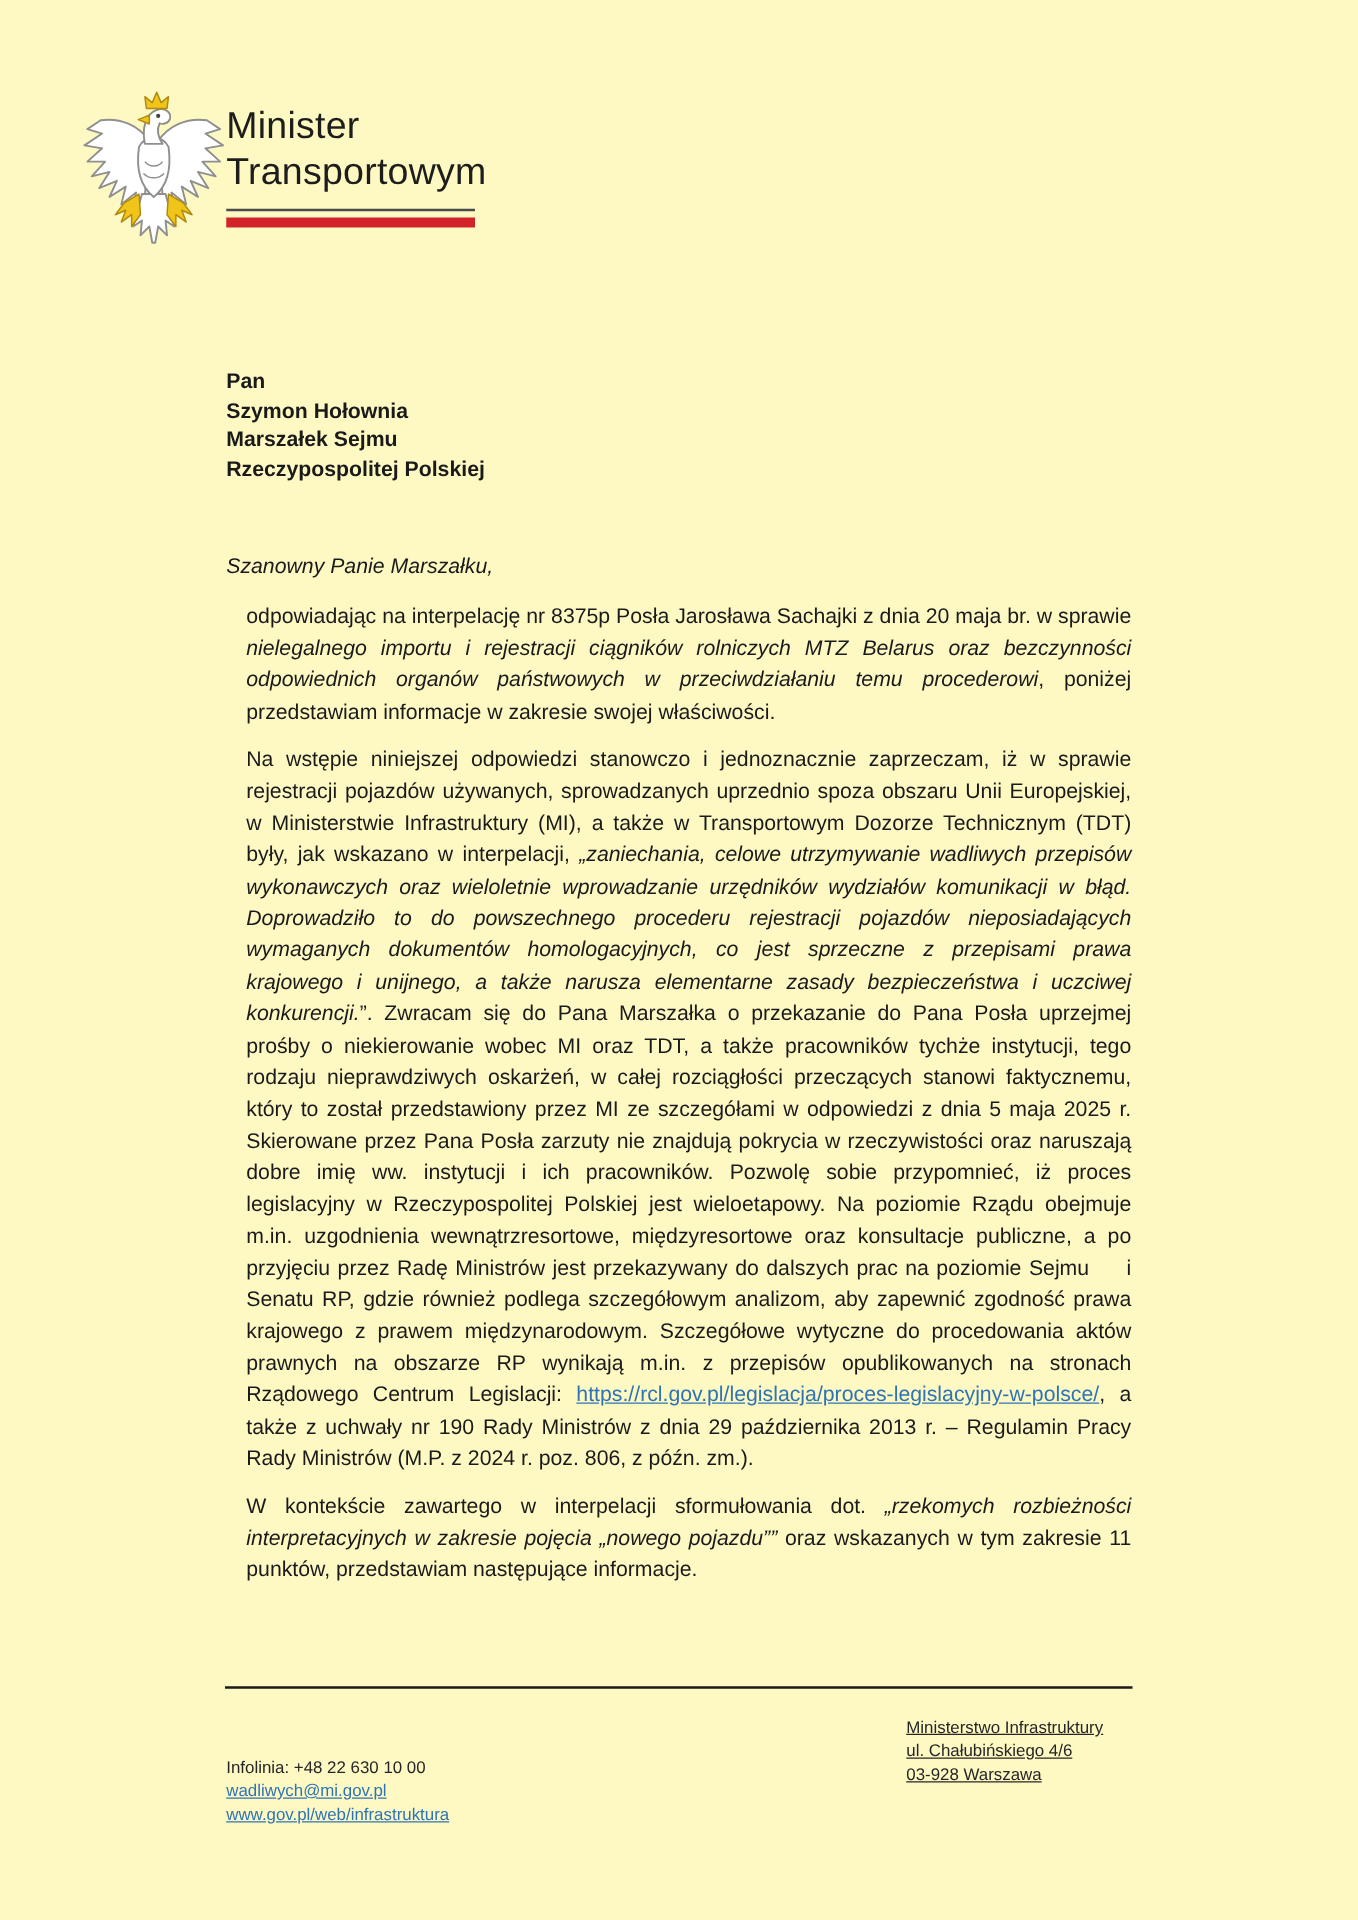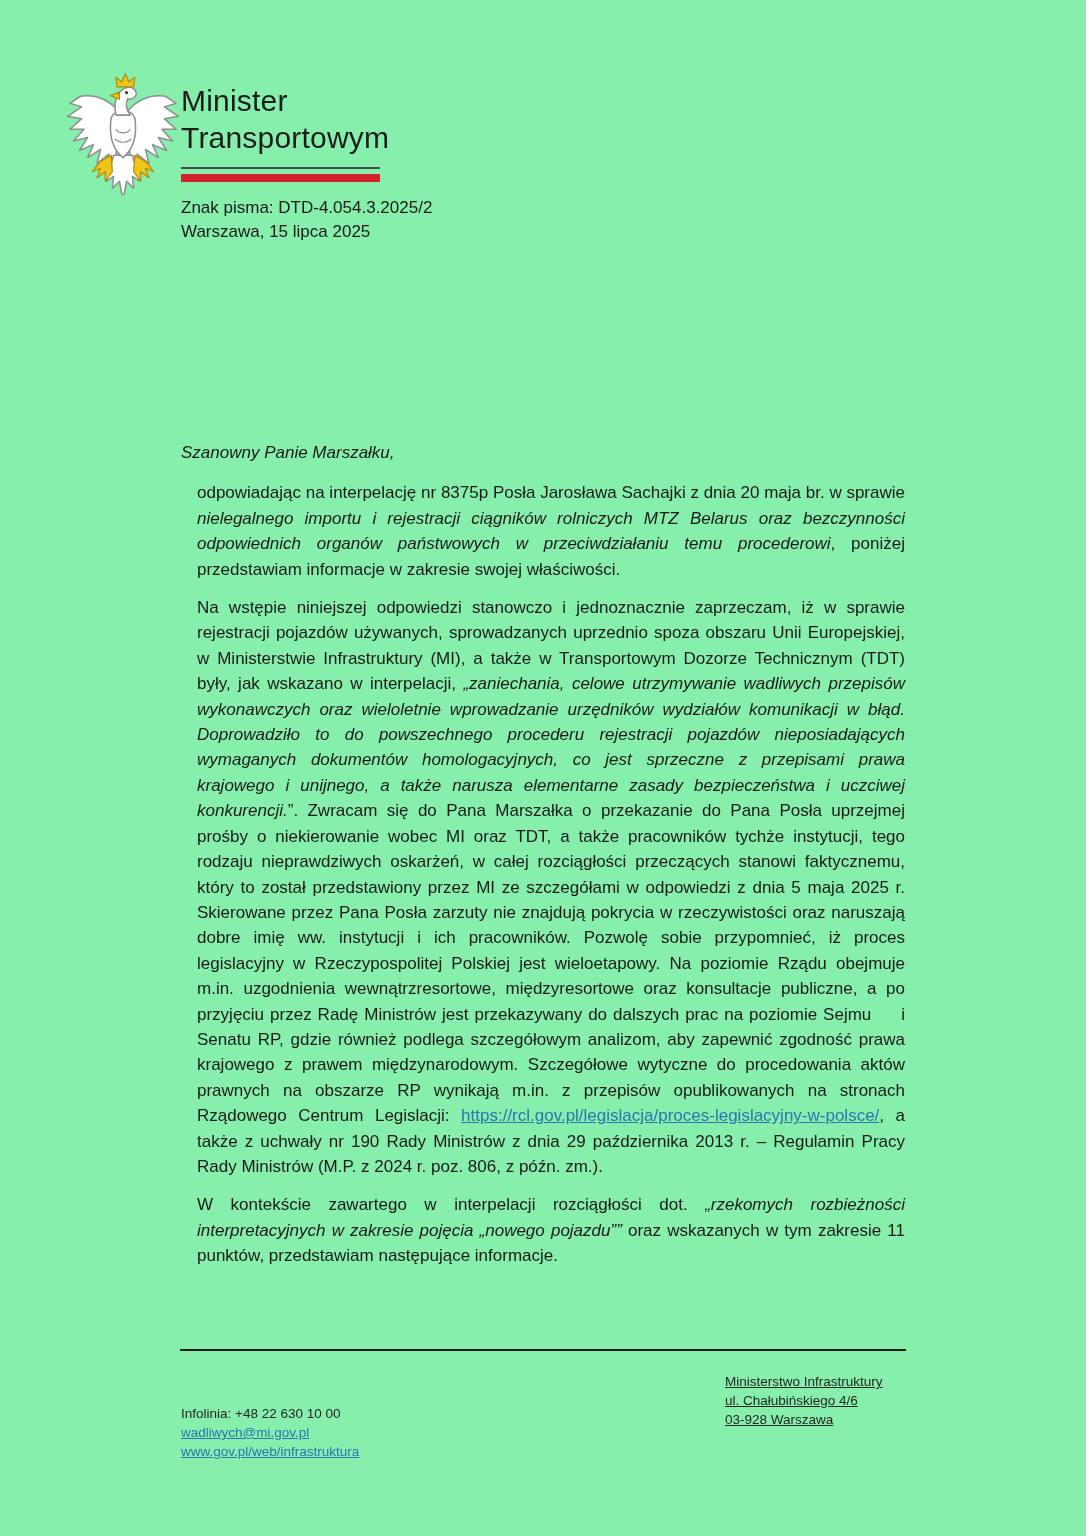--- a/index.html
+++ b/index.html
@@ -6,21 +6,21 @@
     --accent-red: #d2232a;
     --link-color: #2e74b5;
     --ink: #1a1a1a;
   }
   * { margin: 0; padding: 0; box-sizing: border-box; }
   html, body { background: #ffffff; }
   .page {
     position: relative;
     width: 1086px;
     height: 1536px;
-    background: #86efac;
+    background: #fef9c3;
     font-family: "Liberation Sans", sans-serif;
     color: var(--ink);
     overflow: hidden;
   }
   
   .emblem {
     position: absolute;
     left: 64px; top: 72px;
     width: 118px; height: 124px;
   }
@@ -144,32 +144,34 @@
     <path d="M60 70 L70 76 L76 84 L69 81 L72 89 L65 84 L65 92 L59 84 Z" fill="#f0c419" stroke="#b08a0e" stroke-width="1" stroke-linejoin="round"></path>
   </svg>
 
   <div class="brand">
     <div>Minister</div>
     <div>Transportowym</div>
   </div>
   <div class="brand-rule"></div>
   <div class="brand-redbar"></div>
 
-  <div class="meta">
-    <div>Znak pisma: DTD-4.054.3.2025/2</div>
-    <div>Warszawa, 15 lipca 2025</div>
+
+  <div class="addressee">
+    <div>Pan</div>
+    <div>Szymon Hołownia</div>
+    <div>Marszałek Sejmu</div>
+    <div>Rzeczypospolitej Polskiej</div>
   </div>
-
 
   <div class="letter-body">
     <div class="salutation">Szanowny Panie Marszałku,</div>
     <div id="body-paragraphs">
         <p class="doc-para"><span class="seg-normal">odpowiadając na interpelację nr 8375p Posła Jarosława Sachajki z dnia 20 maja br. w sprawie </span><span class="seg-italic">nielegalnego importu i rejestracji ciągników rolniczych MTZ Belarus oraz bezczynności odpowiednich organów państwowych w przeciwdziałaniu temu procederowi</span><span class="seg-normal">, poniżej przedstawiam informacje w zakresie swojej właściwości.</span></p>
         <p class="doc-para"><span class="seg-normal">Na wstępie niniejszej odpowiedzi stanowczo i jednoznacznie zaprzeczam, iż w sprawie rejestracji pojazdów używanych, sprowadzanych uprzednio spoza obszaru Unii Europejskiej, w Ministerstwie Infrastruktury (MI), a także w Transportowym Dozorze Technicznym (TDT) były, jak wskazano w interpelacji, </span><span class="seg-italic">„zaniechania, celowe utrzymywanie wadliwych przepisów wykonawczych oraz wieloletnie wprowadzanie urzędników wydziałów komunikacji w błąd. Doprowadziło to do powszechnego procederu rejestracji pojazdów nieposiadających wymaganych dokumentów homologacyjnych, co jest sprzeczne z przepisami prawa krajowego i unijnego, a także narusza elementarne zasady bezpieczeństwa i uczciwej konkurencji.</span><span class="seg-normal">”. Zwracam się do Pana Marszałka o przekazanie do Pana Posła uprzejmej prośby o niekierowanie wobec MI oraz TDT, a także pracowników tychże instytucji, tego rodzaju nieprawdziwych oskarżeń, w całej rozciągłości przeczących stanowi faktycznemu, który to został przedstawiony przez MI ze szczegółami w odpowiedzi z dnia 5 maja 2025 r. Skierowane przez Pana Posła zarzuty nie znajdują pokrycia w rzeczywistości oraz naruszają dobre imię ww. instytucji i ich pracowników. Pozwolę sobie przypomnieć, iż proces legislacyjny w Rzeczypospolitej Polskiej jest wieloetapowy. Na poziomie Rządu obejmuje m.in. uzgodnienia wewnątrzresortowe, międzyresortowe oraz konsultacje publiczne, a po przyjęciu przez Radę Ministrów jest przekazywany do dalszych prac na poziomie Sejmu &nbsp;&nbsp;&nbsp;&nbsp;i Senatu RP, gdzie również podlega szczegółowym analizom, aby zapewnić zgodność prawa krajowego z prawem międzynarodowym. Szczegółowe wytyczne do procedowania aktów prawnych na obszarze RP wynikają m.in. z przepisów opublikowanych na stronach Rządowego Centrum Legislacji: </span><a href="#" class="doc-link">https://rcl.gov.pl/legislacja/proces-legislacyjny-w-polsce/</a><span class="seg-normal">, a także z uchwały nr 190 Rady Ministrów z dnia 29 października 2013 r. – Regulamin Pracy Rady Ministrów (M.P. z 2024 r. poz. 806, z późn. zm.).</span></p>
-        <p class="doc-para"><span class="seg-normal">W kontekście zawartego w interpelacji rozciągłości dot. </span><span class="seg-italic">„rzekomych rozbieżności interpretacyjnych w zakresie pojęcia „nowego pojazdu””</span><span class="seg-normal"> oraz wskazanych w tym zakresie 11 punktów, przedstawiam następujące informacje.</span></p>
+        <p class="doc-para"><span class="seg-normal">W kontekście zawartego w interpelacji sformułowania dot. </span><span class="seg-italic">„rzekomych rozbieżności interpretacyjnych w zakresie pojęcia „nowego pojazdu””</span><span class="seg-normal"> oraz wskazanych w tym zakresie 11 punktów, przedstawiam następujące informacje.</span></p>
       </div>
   </div>
 
   <div class="footer-rule"></div>
   <div class="footer-left">
     <div>Infolinia: +48 22 630 10 00</div>
     <div><a href="#" class="doc-link">wadliwych@mi.gov.pl</a></div>
     <div><a href="#" class="doc-link">www.gov.pl/web/infrastruktura</a></div>
   </div>
   <div class="footer-right">

